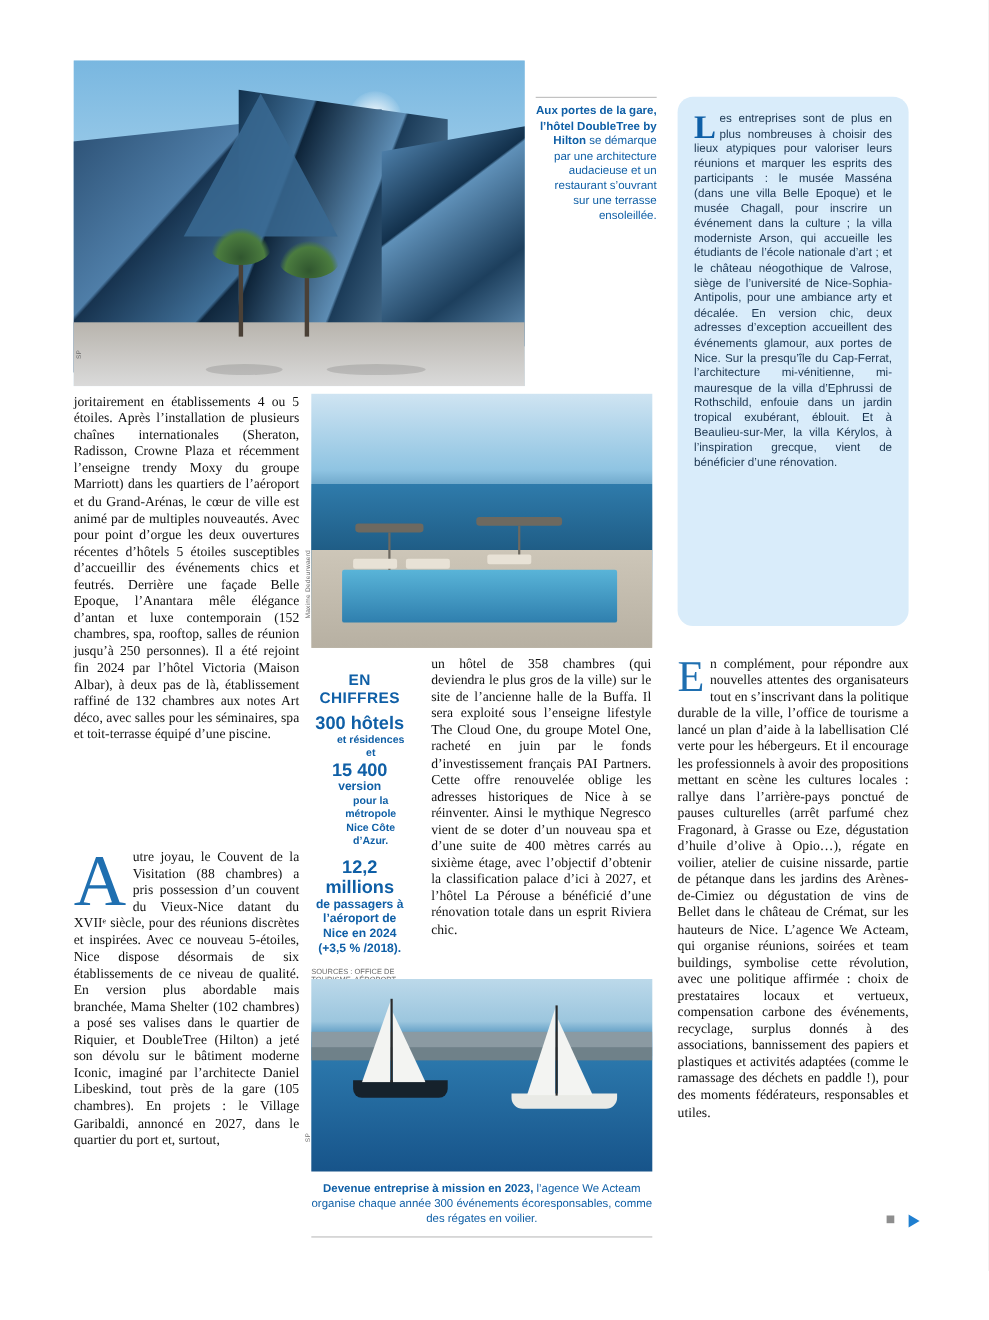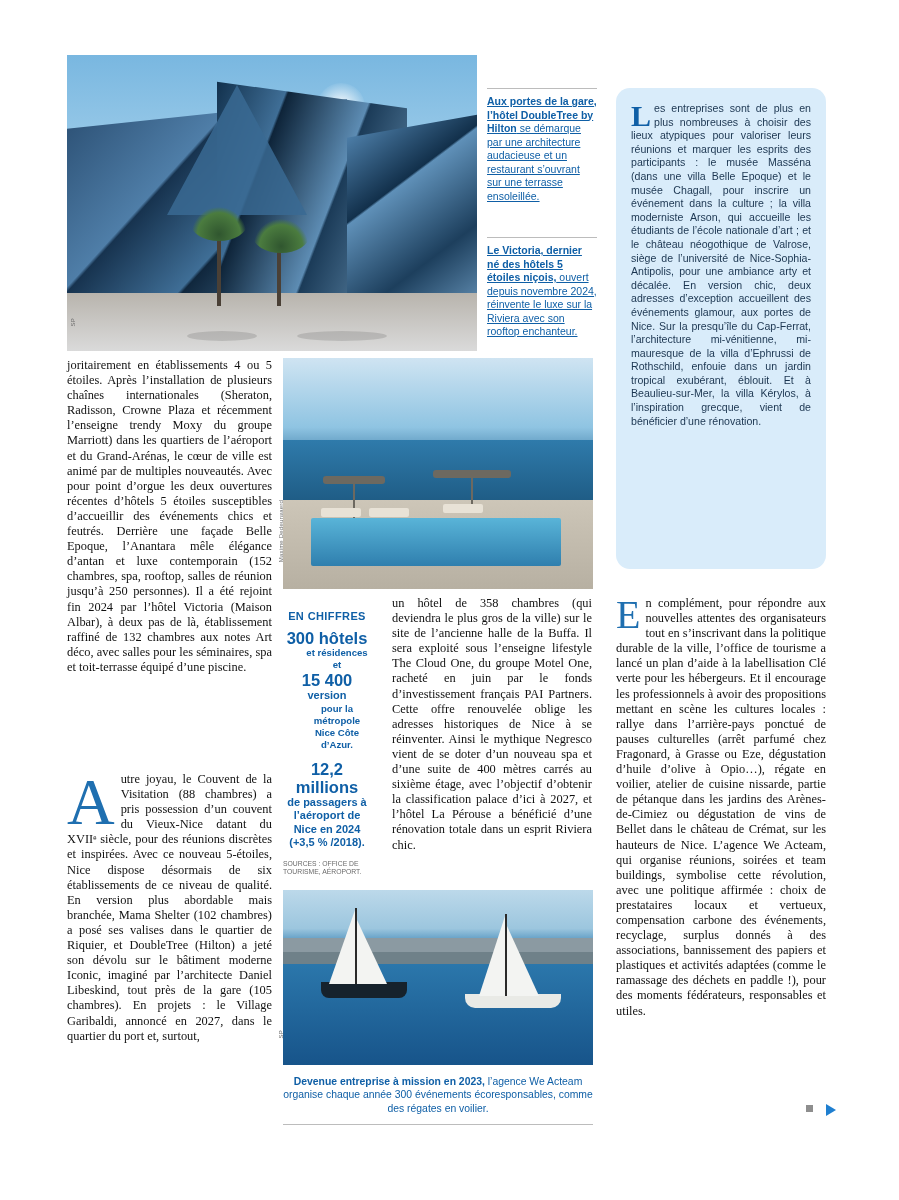--- a/index.html
+++ b/index.html
@@ -10,22 +10,22 @@
     background:#ffffff;
     overflow:hidden;
     box-sizing:border-box;
   }
   
   .caption-blue{
     color:#0f5fa6;
     font-family:"Liberation Sans", sans-serif;
     font-size:10.5px;
     line-height:13.5px;
+    text-align:right;
     font-weight:bold;
-    text-decoration:underline;
   }
   .caption-blue .reg{font-weight:normal;}
   .rule{height:1px;background:#bcbcbc;}
 
   
   .hero{
     position:absolute;left:67px;top:55px;width:410px;height:296px;
     overflow:hidden;
     background:linear-gradient(#8cc4e8,#cfe6f4);
   }
@@ -114,21 +114,21 @@
   .pool .pole{position:absolute;width:2px;height:34px;background:#6d6960;}
   .pool .lounger{position:absolute;width:40px;height:9px;background:#e8e2d6;border-radius:2px;}
 
   
   .chiffres{
     position:absolute;left:283px;top:610px;width:88px;
     text-align:center;
     font-family:"Liberation Sans", sans-serif;
     color:#0f5fa6;
   }
-  .chiffres .kicker{font-size:11px;font-weight:bold;letter-spacing:.4px;margin-bottom:7px;}
+  .chiffres .kicker{font-size:14px;font-weight:bold;letter-spacing:.4px;margin-bottom:7px;}
   .chiffres .big{font-size:16.5px;font-weight:bold;line-height:18px;}
   .chiffres .mid{font-size:11px;line-height:13.5px;font-weight:bold;}
   .chiffres .sml{font-size:9.6px;line-height:12px;font-weight:bold;margin-left:20px;}
   .chiffres .src{
     margin-top:10px;font-size:6.8px;color:#6a6a6a;font-weight:normal;
     line-height:8.6px;text-align:left;
   }
 
   
   .sail{
@@ -195,26 +195,20 @@
   </div>
   <div class="credit-v" style="left:70px;top:318px;">SP</div>
 
   <div class="cap1">
     <div class="rule"></div>
     <div class="caption-blue">
       <span>Aux portes de la gare, l’hôtel DoubleTree by Hilton</span><span class="reg"> se démarque par une architecture audacieuse et un restaurant s’ouvrant sur une terrasse ensoleillée.</span>
     </div>
   </div>
 
-  <div class="cap2">
-    <div class="rule"></div>
-    <div class="caption-blue">
-      <span>Le Victoria, dernier né des hôtels 5 étoiles niçois,</span><span class="reg"> ouvert depuis novembre 2024, réinvente le luxe sur la Riviera avec son rooftop enchanteur.</span>
-    </div>
-  </div>
 
   <div class="bluebox">
     <p><span class="drop">L</span><span>es entreprises sont de plus en plus nombreuses à choisir des lieux atypiques pour valoriser leurs réunions et marquer les esprits des participants : le musée Masséna (dans une villa Belle Epoque) et le musée Chagall, pour inscrire un événement dans la culture ; la villa moderniste Arson, qui accueille les étudiants de l’école nationale d’art ; et le château néogothique de Valrose, siège de l’université de Nice-Sophia-Antipolis, pour une ambiance arty et décalée. En version chic, deux adresses d’exception accueillent des événements glamour, aux portes de Nice. Sur la presqu’île du Cap-Ferrat, l’architecture mi-vénitienne, mi-mauresque de la villa d’Ephrussi de Rothschild, enfouie dans un jardin tropical exubérant, éblouit. Et à Beaulieu-sur-Mer, la villa Kérylos, à l’inspiration grecque, vient de bénéficier d’une rénovation.</span></p>
   </div>
 
   <div class="col colA">
     <p>joritairement en établissements 4 ou 5 étoiles. Après l’installation de plusieurs chaînes internationales (Sheraton, Radisson, Crowne Plaza et récemment l’enseigne trendy Moxy du groupe Marriott) dans les quartiers de l’aéroport et du Grand-Arénas, le cœur de ville est animé par de multiples nouveautés. Avec pour point d’orgue les deux ouvertures récentes d’hôtels 5 étoiles susceptibles d’accueillir des événements chics et feutrés. Derrière une façade Belle Epoque, l’Anantara mêle élégance d’antan et luxe contemporain (152 chambres, spa, rooftop, salles de réunion jusqu’à 250 personnes). Il a été rejoint fin 2024 par l’hôtel Victoria (Maison Albar), à deux pas de là, établissement raffiné de 132 chambres aux notes Art déco, avec salles pour les séminaires, spa et toit-terrasse équipé d’une piscine.</p>
   </div>
 
   <div class="col colA2">

